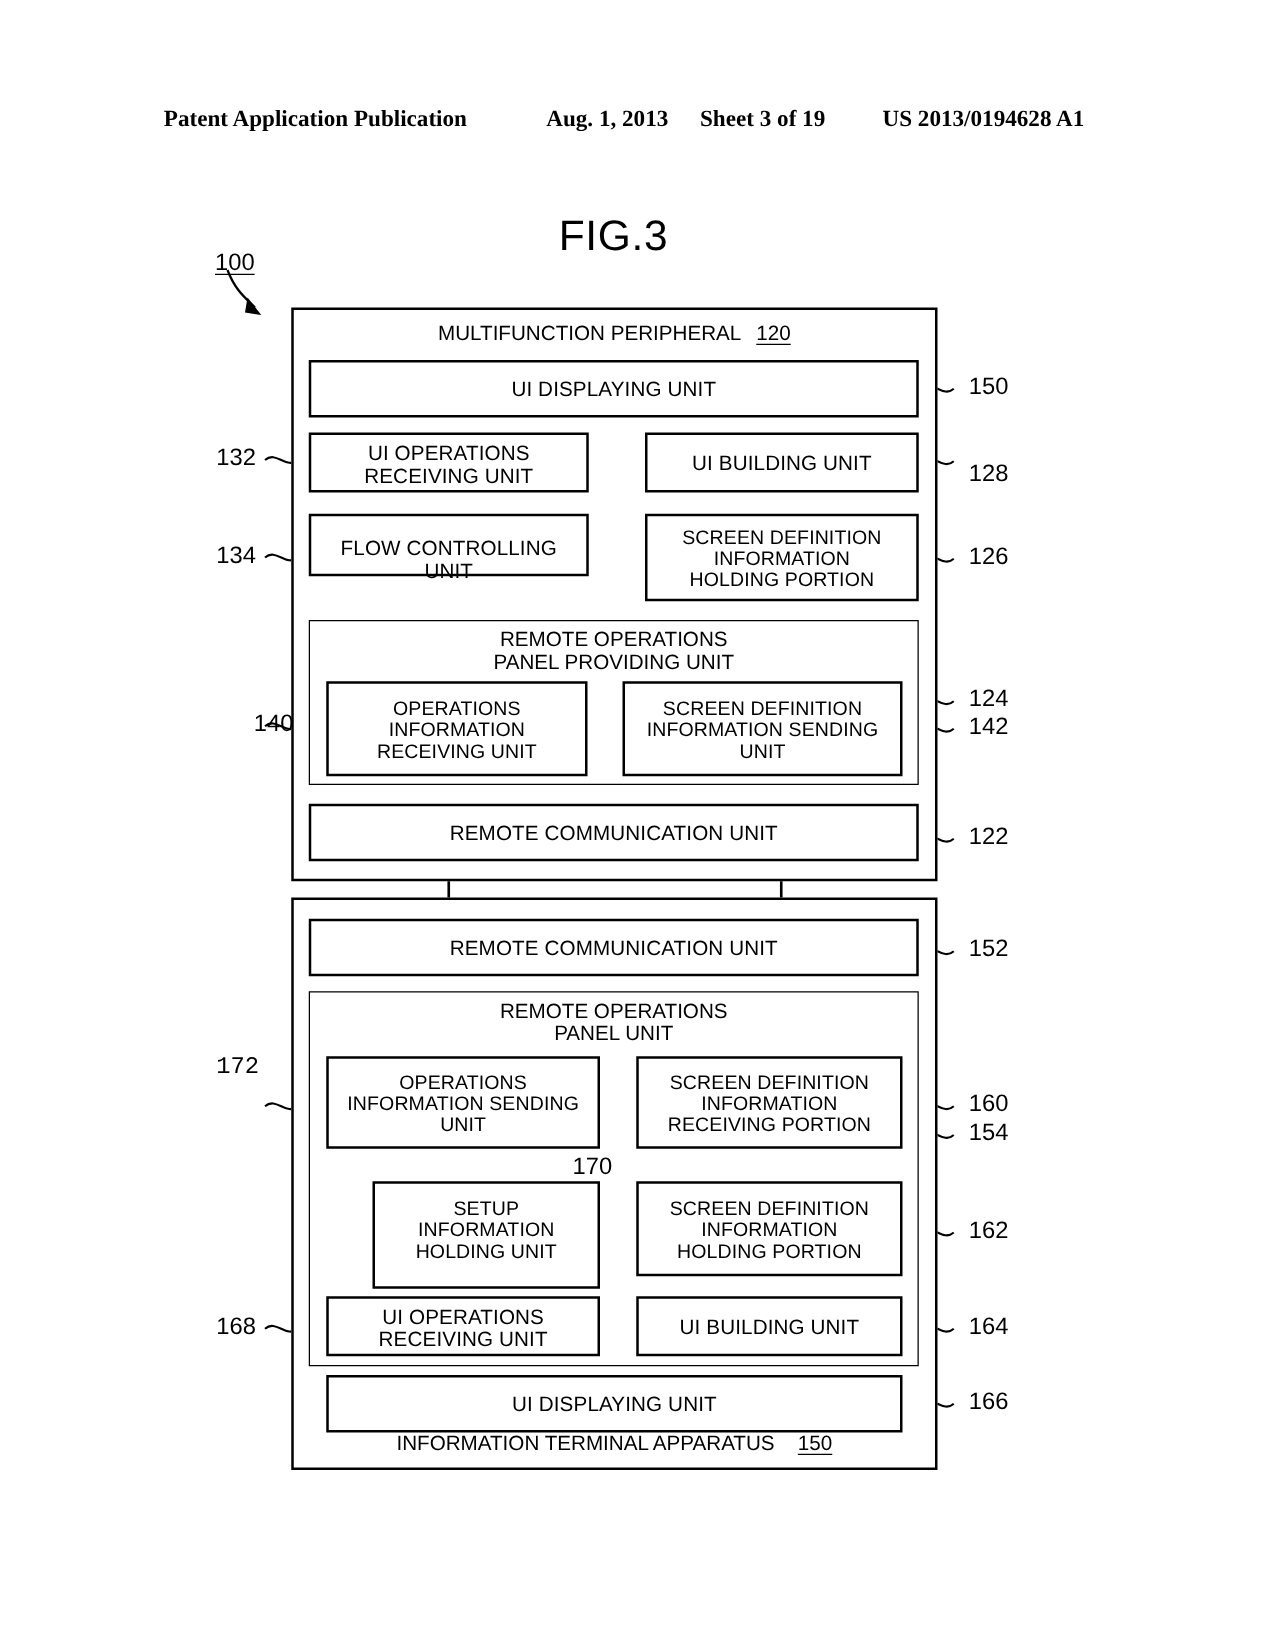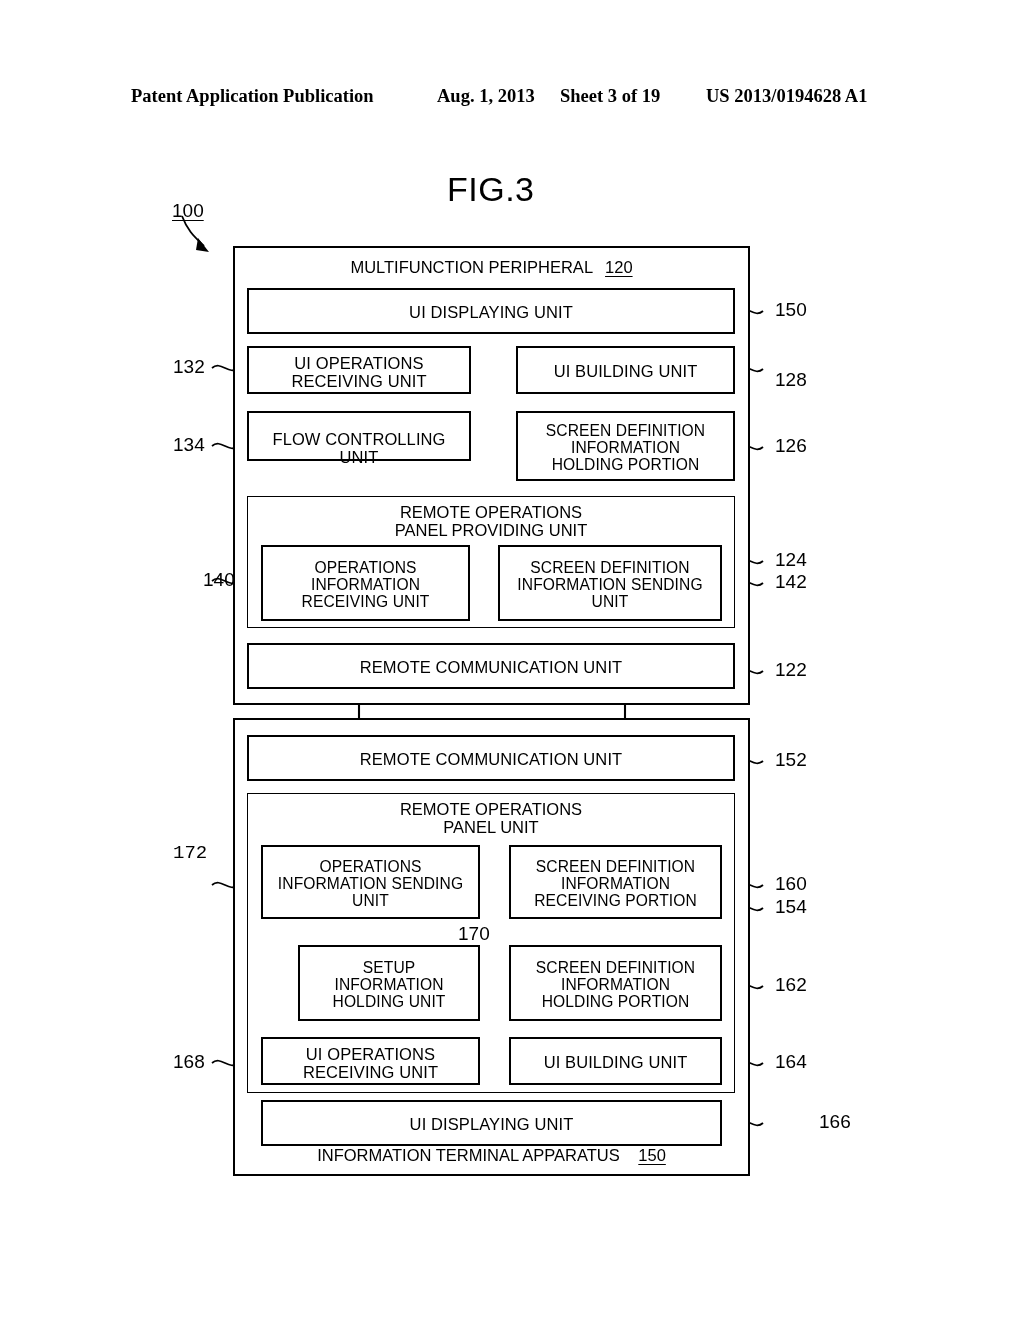--- a/index.html
+++ b/index.html
@@ -267,21 +267,21 @@
 INFORMATION SENDING
 UNIT</div>
 </div>
 
 <div class="box" style="left:509px; top:845px; width:213px; height:74px;">
   <div class="lbl sz15" style="top:11px; white-space:pre-line;">SCREEN DEFINITION
 INFORMATION
 RECEIVING PORTION</div>
 </div>
 
-<div class="box" style="left:298px; top:945px; width:182px; height:76px;">
+<div class="box" style="left:298px; top:945px; width:182px; height:86px;">
   <div class="lbl sz15" style="top:12px; white-space:pre-line;">SETUP
 INFORMATION
 HOLDING UNIT</div>
 </div>
 
 <div class="box" style="left:509px; top:945px; width:213px; height:76px;">
   <div class="lbl sz15" style="top:12px; white-space:pre-line;">SCREEN DEFINITION
 INFORMATION
 HOLDING PORTION</div>
 </div>
@@ -311,15 +311,15 @@
 <div class="refnum" style="left:775px; top:659px;">122</div>
 
 <div class="refnum" style="left:173px; top:842px;font-family:Liberation Mono, monospace;">172</div>
 <div class="refnum" style="left:173px; top:1051px;">168</div>
 
 <div class="refnum" style="left:775px; top:749px;">152</div>
 <div class="refnum" style="left:775px; top:873px;">160</div>
 <div class="refnum" style="left:775px; top:896px;">154</div>
 <div class="refnum" style="left:775px; top:974px;">162</div>
 <div class="refnum" style="left:775px; top:1051px;">164</div>
-<div class="refnum" style="left:775px; top:1111px;margin-left:44px;">166</div>
+<div class="refnum" style="left:775px; top:1111px;">166</div>
 
 <div class="refnum" style="left:458px; top:923px;">170</div>
 
 </body></html>

